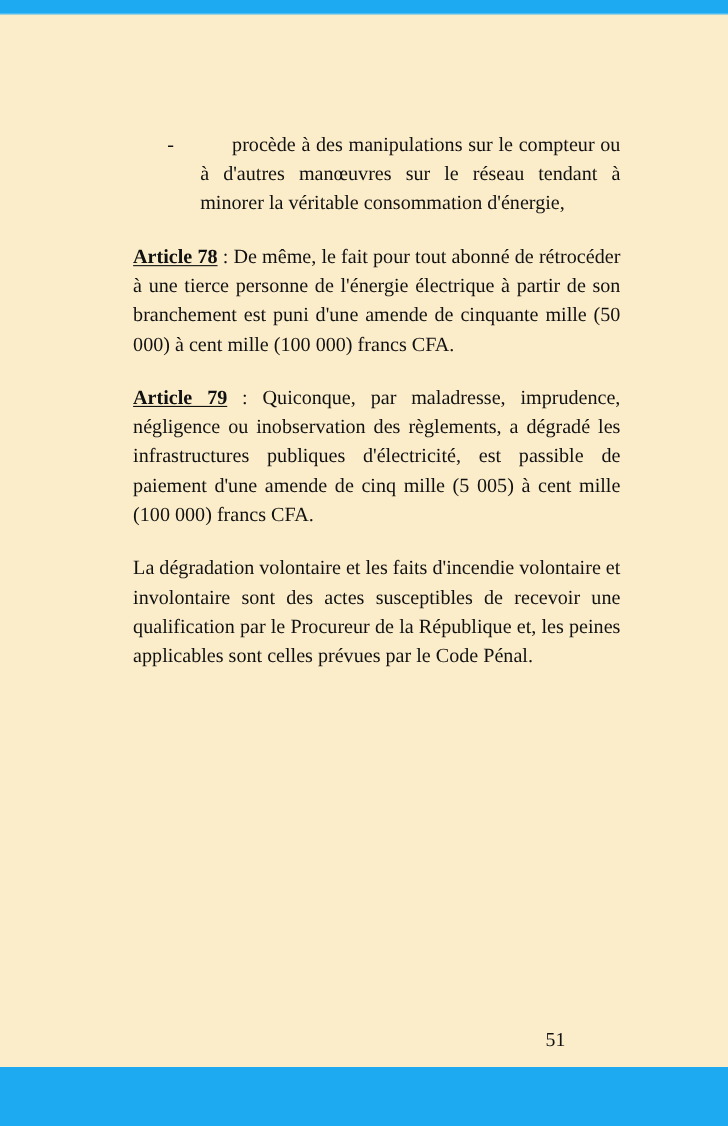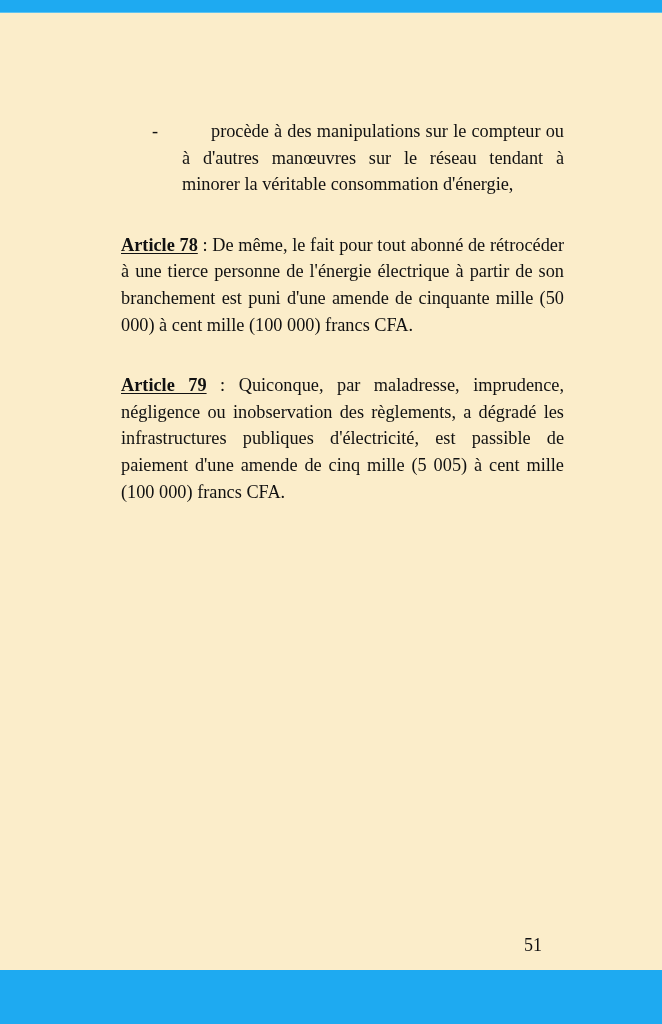--- a/index.html
+++ b/index.html
@@ -52,47 +52,48 @@
     .bullet .bullet-text {
       display: block;
       text-indent: 29px;
       margin-left: 30px;
     }
     p {
       margin: 0;
       text-align: justify;
     }
     .para {
-      margin-top: 34px;
+      margin-top: 22px;
     }
     .article-ref {
       font-weight: bold;
       text-decoration: underline;
       text-underline-offset: 2px;
     }
     .page-number {
       position: absolute;
-      left: 524px;
+      left: 496px;
       top: 935px;
       font-size: 18px;
     }
   </style>
 </head>
 <body>
 
 <div class="top-bar"></div>
 
 <div class="page">
   <div class="bullet">
     <span class="dash">-</span>
     <span class="bullet-text">procède à des manipulations sur le compteur ou à d'autres manœuvres sur le réseau tendant à minorer la véritable consommation d'énergie,</span>
   </div>
 
   <p class="para"><span class="article-ref">Article 78</span><span> : De même, le fait pour tout abonné de rétrocéder à une tierce personne de l'énergie électrique à partir de son branchement est puni d'une amende de cinquante mille (50 000) à cent mille (100 000) francs CFA.</span></p>
 
   <p class="para"><span class="article-ref">Article 79</span><span> : Quiconque, par maladresse, imprudence, négligence ou inobservation des règlements, a dégradé les infrastructures publiques d'électricité, est passible de paiement d'une amende de cinq mille (5 005) à cent mille (100 000) francs CFA.</span></p>
 
+  <p class="para">La dégradation volontaire et les faits d'incendie volontaire et involontaire sont des actes susceptibles de recevoir une qualification par le Procureur de la République et, les peines applicables sont celles prévues par le Code Pénal.</p>
 
 </div>
 
 <div class="page-number">51</div>
 
 <div class="bottom-bar"></div>
 
 </body></html>

